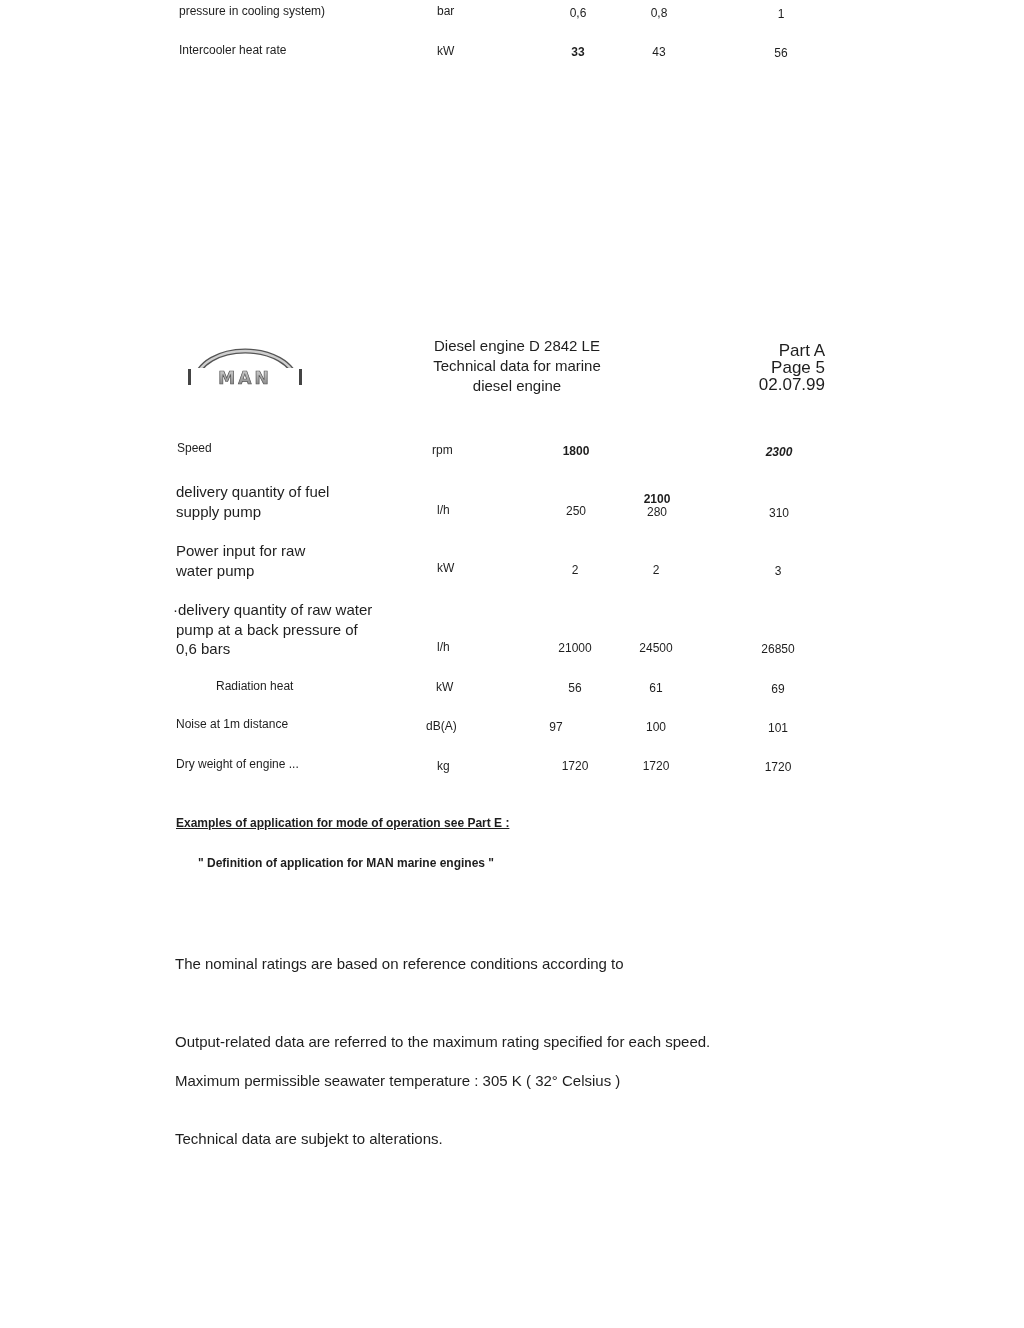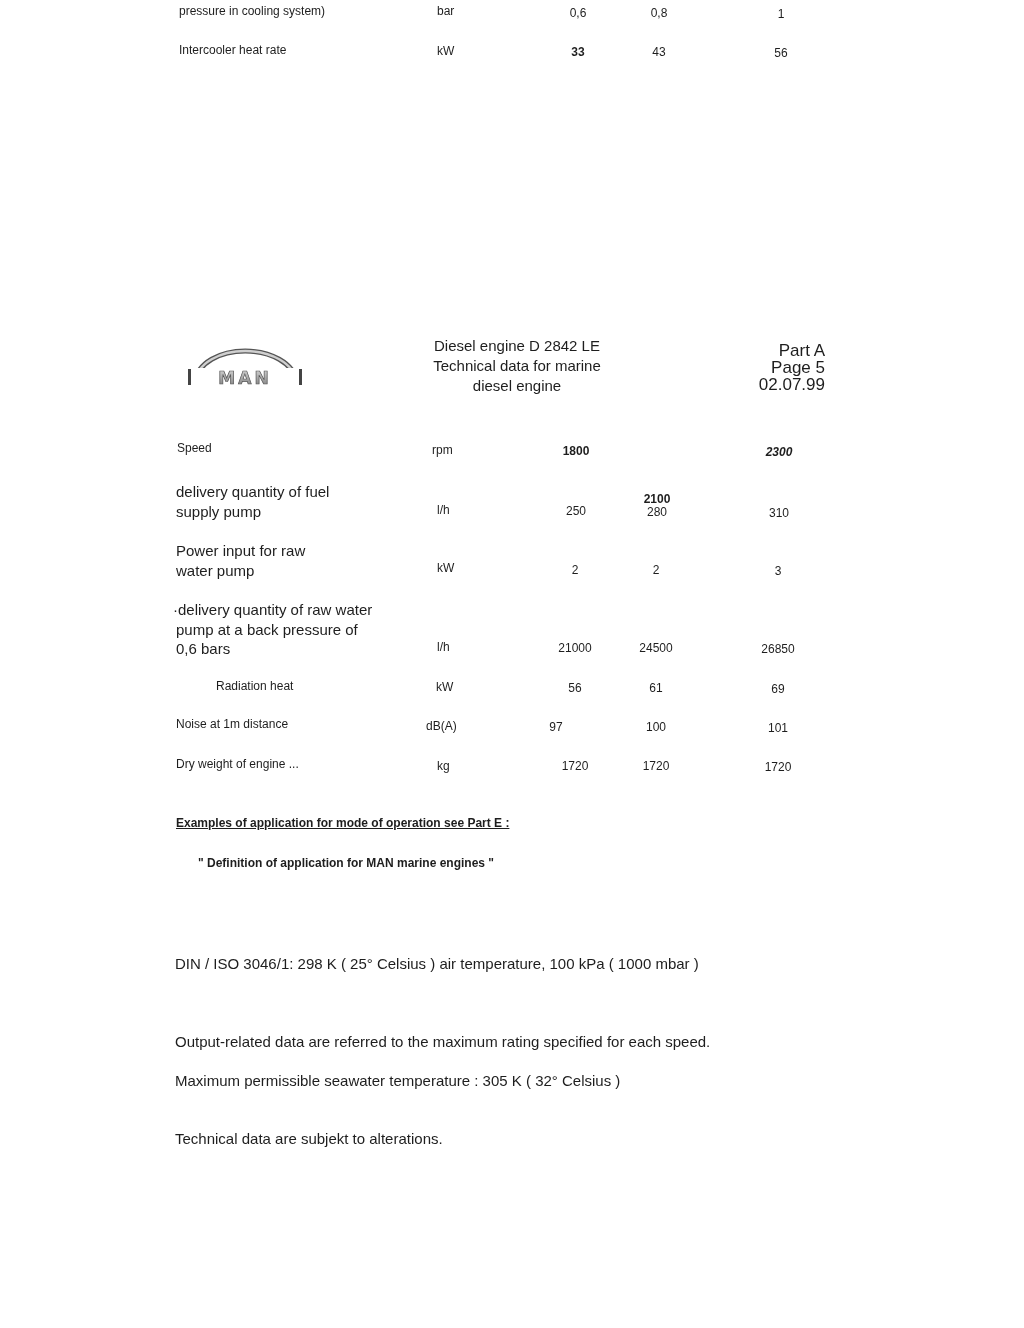--- a/index.html
+++ b/index.html
@@ -130,18 +130,18 @@
   </div>
 </div>
 
 <div>
   <div class="abs t15 bold" style="left:176px;top:816px;text-decoration:underline;">Examples of application for mode of operation see Part E :</div>
   <div class="abs t15 bold" style="left:198px;top:856px;">" Definition of application for MAN marine engines "</div>
 </div>
 
 <div>
   <div class="abs note" style="left:175px;top:954px;">
-    <div>DIN / ISO 3046/1: 298 K ( 25° Celsius ) air temperature, 100 kPa ( 1000 mbar )</div>
+    <div>The nominal ratings are based on reference conditions according to</div>
   </div>
   <div class="abs note" style="left:175px;top:1032px;">Output-related data are referred to the maximum rating specified for each speed.</div>
   <div class="abs note" style="left:175px;top:1071px;">Maximum permissible seawater temperature : 305 K ( 32° Celsius )</div>
   <div class="abs note" style="left:175px;top:1129px;">Technical data are subjekt to alterations.</div>
 </div>
 
 </body></html>

